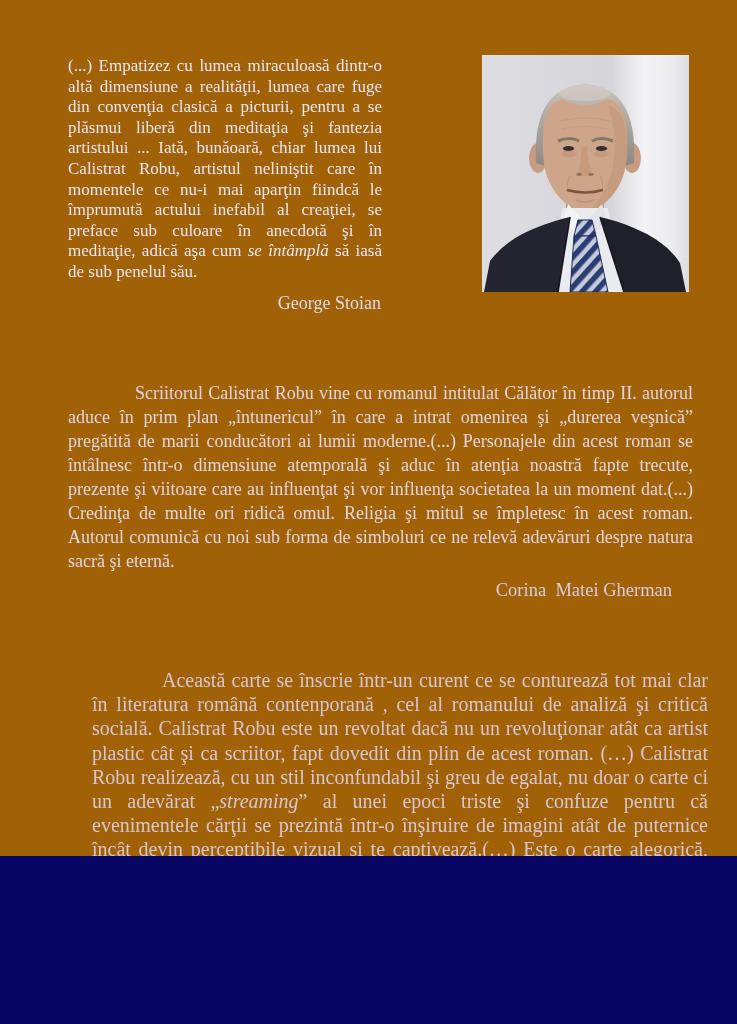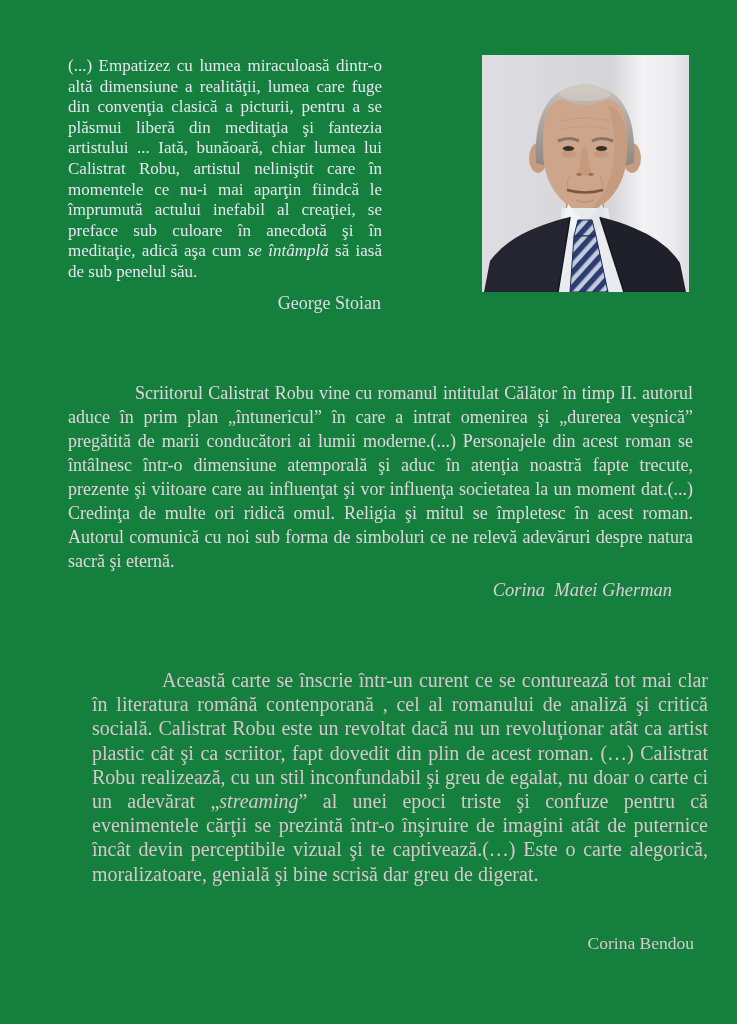--- a/index.html
+++ b/index.html
@@ -1,19 +1,19 @@
 <!DOCTYPE html>
 <html lang="ro"><head>
 <meta charset="utf-8">
 <style>
   html,body{margin:0;padding:0;background:#070664;}
   .page{
     position:relative;
-    width:737px;height:1024px;
-    background:#15803d;
+    width:737px;height:856px;
+    background:#a16207;
     overflow:hidden;
     font-family:"Liberation Serif","DejaVu Serif",serif;
   }
   .quote{
     position:absolute;
     text-align:justify;
     hyphens:none;
   }
   .quote p{margin:0;}
   .quote-1{
@@ -31,21 +31,21 @@
     left:92px;top:668px;width:616px;
     font-size:20px;line-height:24.2px;
     color:#d8c6cf;
   }
   .quote-3 p{text-indent:70px;}
   .attribution{
     position:absolute;
     white-space:nowrap;
   }
   .attribution-1{top:293px;right:356px;font-size:18px;color:#dfdbe9;}
-  .attribution-2{top:580px;right:65px;font-size:18.5px;color:#d9cdd8;font-style:italic;}
+  .attribution-2{top:580px;right:65px;font-size:18.5px;color:#d9cdd8;}
   .attribution-3{top:933px;right:43px;font-size:17.5px;color:#dac6d0;}
   .portrait{
     position:absolute;
     left:482px;top:55px;width:207px;height:237px;
     margin:0;overflow:hidden;
   }
   .portrait svg{display:block;width:207px;height:237px;}
 </style>
 </head>
 <body>

